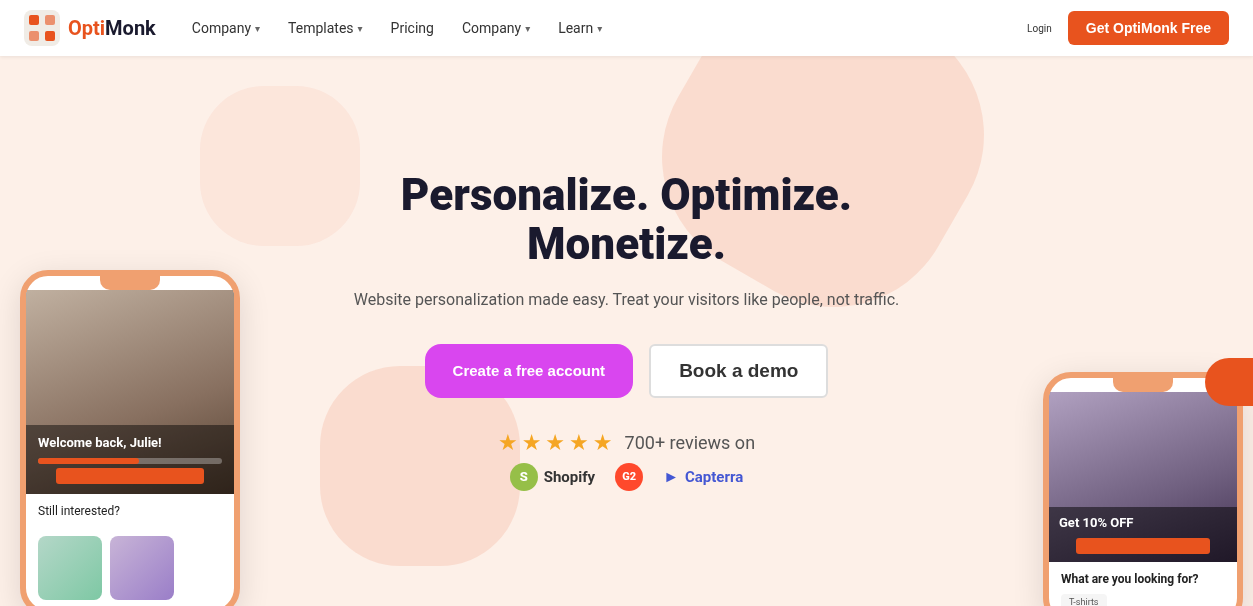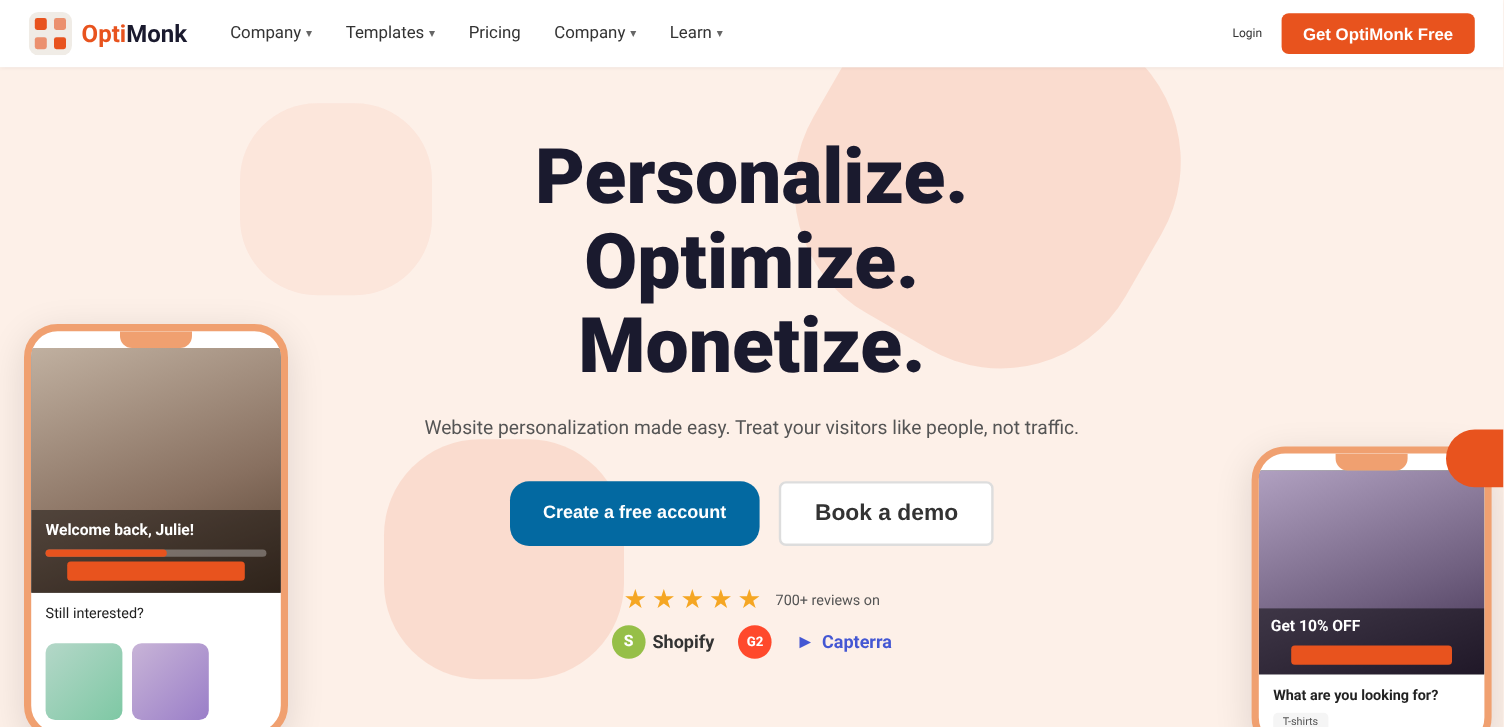--- a/index.html
+++ b/index.html
@@ -123,40 +123,40 @@
     }
 
     
     .hero-content {
       text-align: center;
       z-index: 5;
       max-width: 620px;
       padding: 0 20px;
     }
     .hero-title {
-      font-size: 64px;
+      font-size: 44px;
       font-weight: 900;
       color: #1a1a2e;
       line-height: 1.1;
       margin-bottom: 20px;
     }
     .hero-subtitle {
       font-size: 16px;
       color: #555;
       margin-bottom: 32px;
       line-height: 1.5;
     }
     .hero-buttons {
       display: flex;
       gap: 16px;
       justify-content: center;
       margin-bottom: 32px;
     }
     .btn-primary {
-      background: #0369a1;
+      background: #d946ef;
       color: #fff;
       border: none;
       padding: 14px 28px;
       border-radius: 16px;
       font-size: 15px;
       font-weight: 600;
       cursor: pointer;
     }
     .btn-secondary {
       background: #fff;
@@ -176,21 +176,21 @@
       align-items: center;
       gap: 8px;
     }
     .stars-row {
       display: flex;
       gap: 4px;
       align-items: center;
     }
     .star { font-size: 22px; color: #f5a623; }
     .reviews-text {
-      font-size: 12px;
+      font-size: 18px;
       color: #555;
       margin-left: 8px;
     }
     .platforms-row {
       display: flex;
       align-items: center;
       gap: 20px;
     }
     .platform-badge {
       display: flex;

